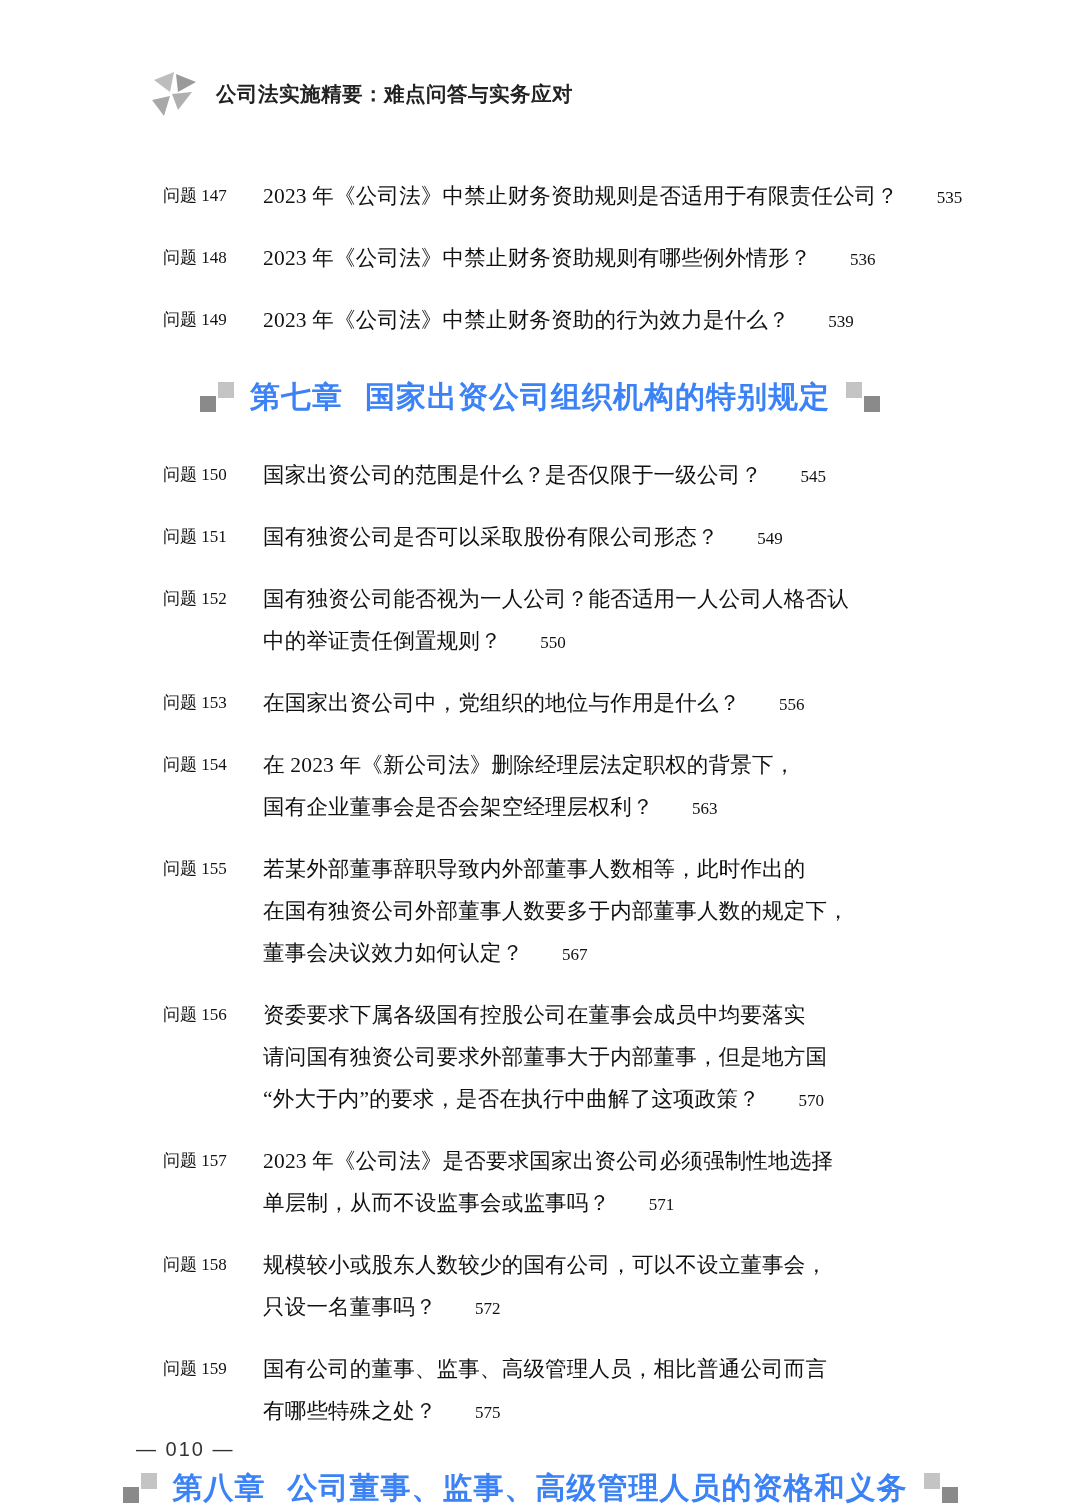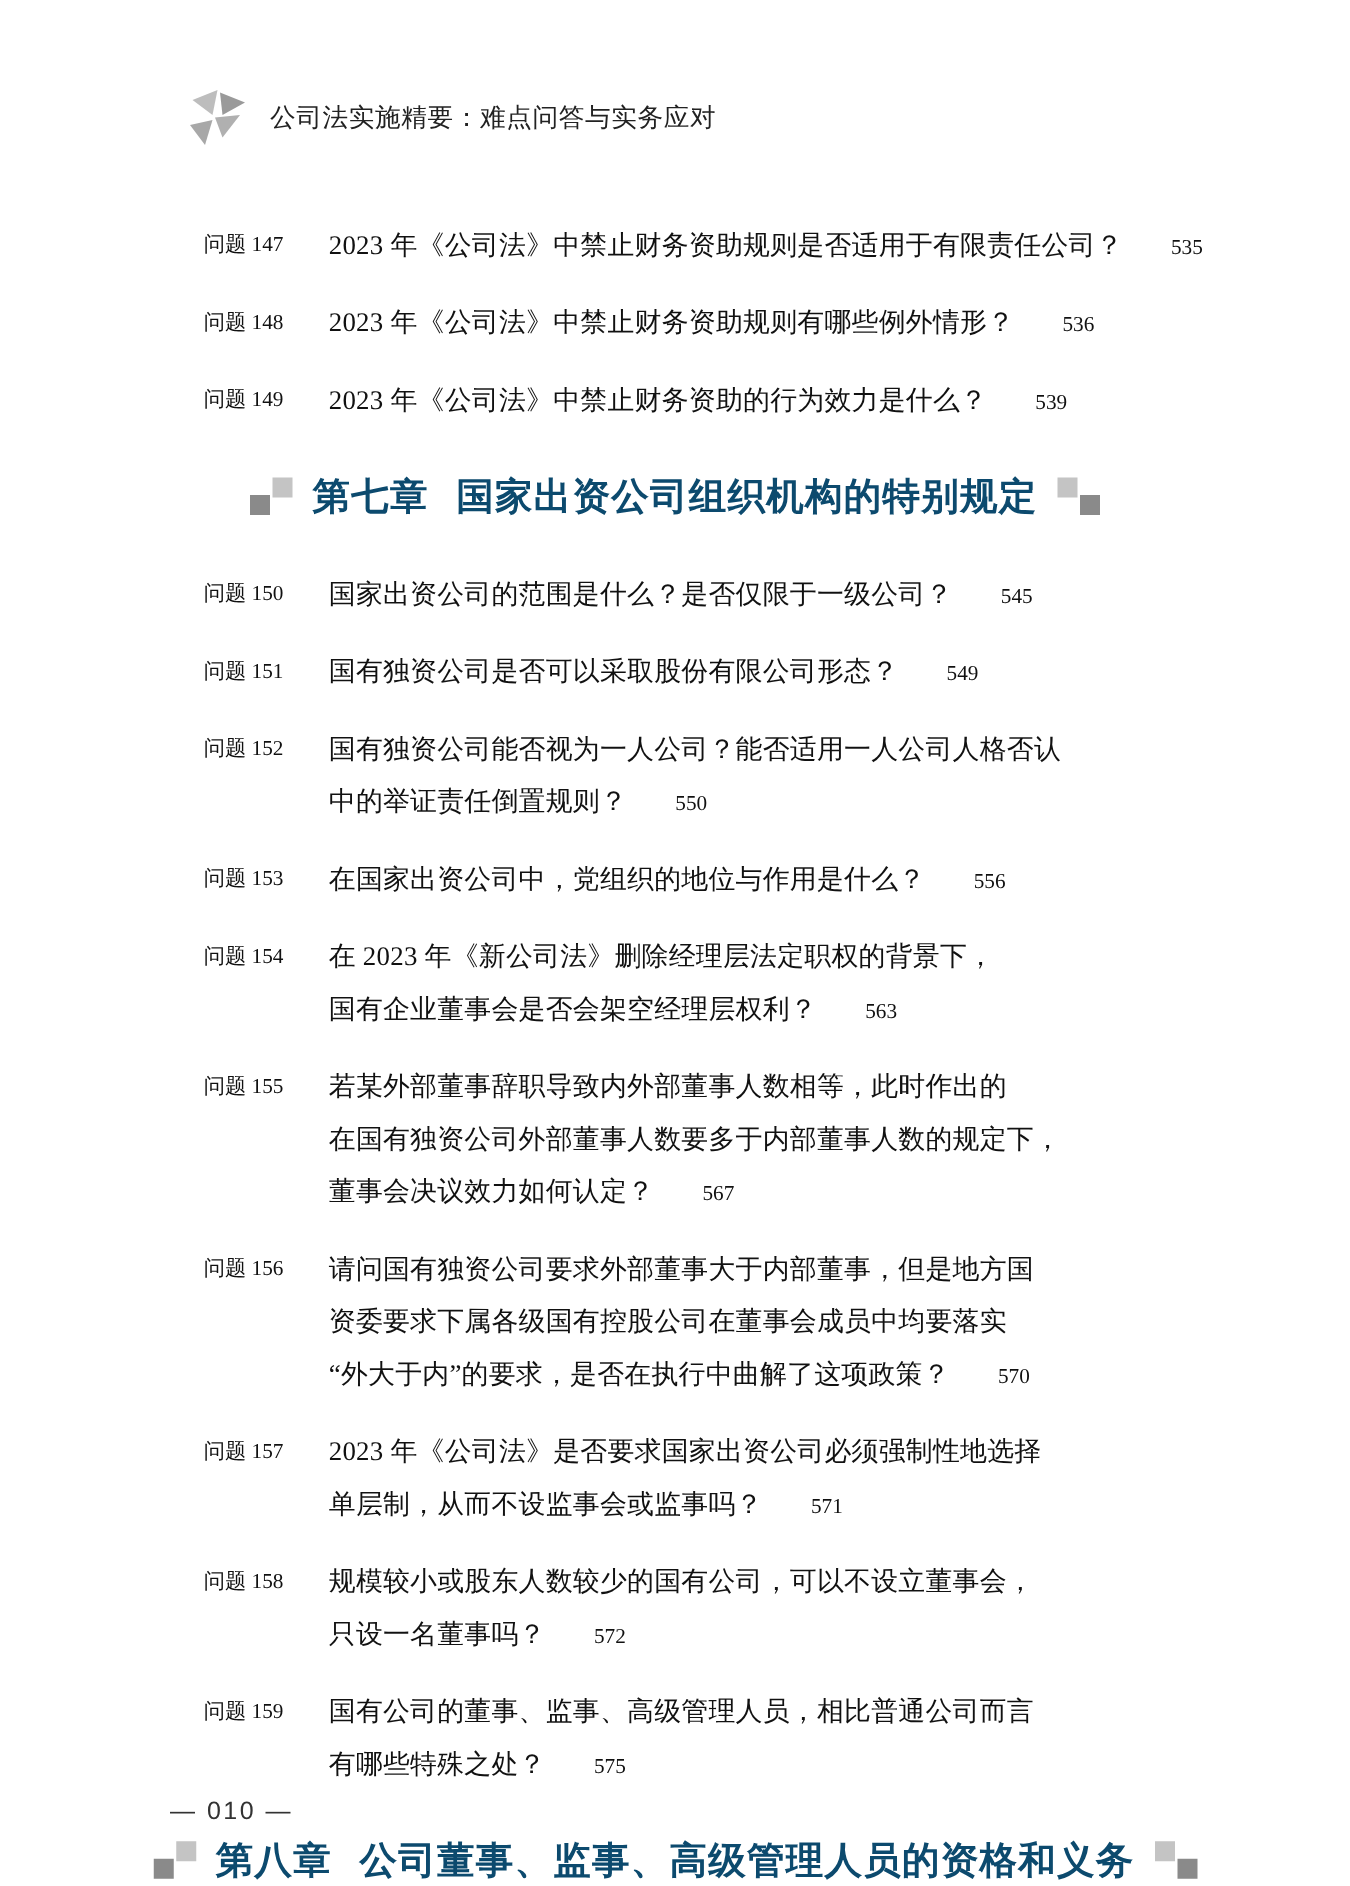--- a/index.html
+++ b/index.html
@@ -28,21 +28,21 @@
   }
   .brand-logo {
     width: 56px;
     height: 56px;
     display: block;
     flex: 0 0 auto;
   }
   .header-title {
     font-family: "Liberation Sans", "DejaVu Sans", sans-serif;
     font-size: 20.5px;
-    font-weight: 400;
+    font-weight: 700;
     letter-spacing: 0.5px;
     color: #222222;
     white-space: nowrap;
     text-align: right;
   }
 
   
   .toc {
     position: absolute;
     left: 163px;
@@ -95,21 +95,21 @@
     justify-content: center;
     gap: 16px;
     margin: 34px 0 36px 0;
   }
   .chapter-title {
     font-family: "Liberation Serif", "DejaVu Serif", serif;
     font-size: 30px;
     font-weight: 700;
     letter-spacing: 1px;
     white-space: nowrap;
-    color: #0c4a6e;
+    color: #3b82f6;
   }
   .chapter-title .gap { display: inline-block; width: 22px; }
 
   .deco {
     position: relative;
     width: 34px;
     height: 32px;
     flex: 0 0 auto;
   }
   .deco span {
@@ -263,25 +263,25 @@
           <div class="entry-line">
             <span class="line-text">董事会决议效力如何认定？</span>
             <span class="line-page">567</span>
           </div>
         </div>
       </div>
       <div class="toc-entry">
         <div class="entry-label">问题 156</div>
         <div class="entry-lines">
           <div class="entry-line">
+            <span class="line-text">资委要求下属各级国有控股公司在董事会成员中均要落实</span>
+            <span class="line-page empty"></span>
+          </div>
+          <div class="entry-line">
             <span class="line-text">请问国有独资公司要求外部董事大于内部董事，但是地方国</span>
-            <span class="line-page empty"></span>
-          </div>
-          <div class="entry-line">
-            <span class="line-text">资委要求下属各级国有控股公司在董事会成员中均要落实</span>
             <span class="line-page empty"></span>
           </div>
           <div class="entry-line">
             <span class="line-text">“外大于内”的要求，是否在执行中曲解了这项政策？</span>
             <span class="line-page">570</span>
           </div>
         </div>
       </div>
       <div class="toc-entry">
         <div class="entry-label">问题 157</div>

